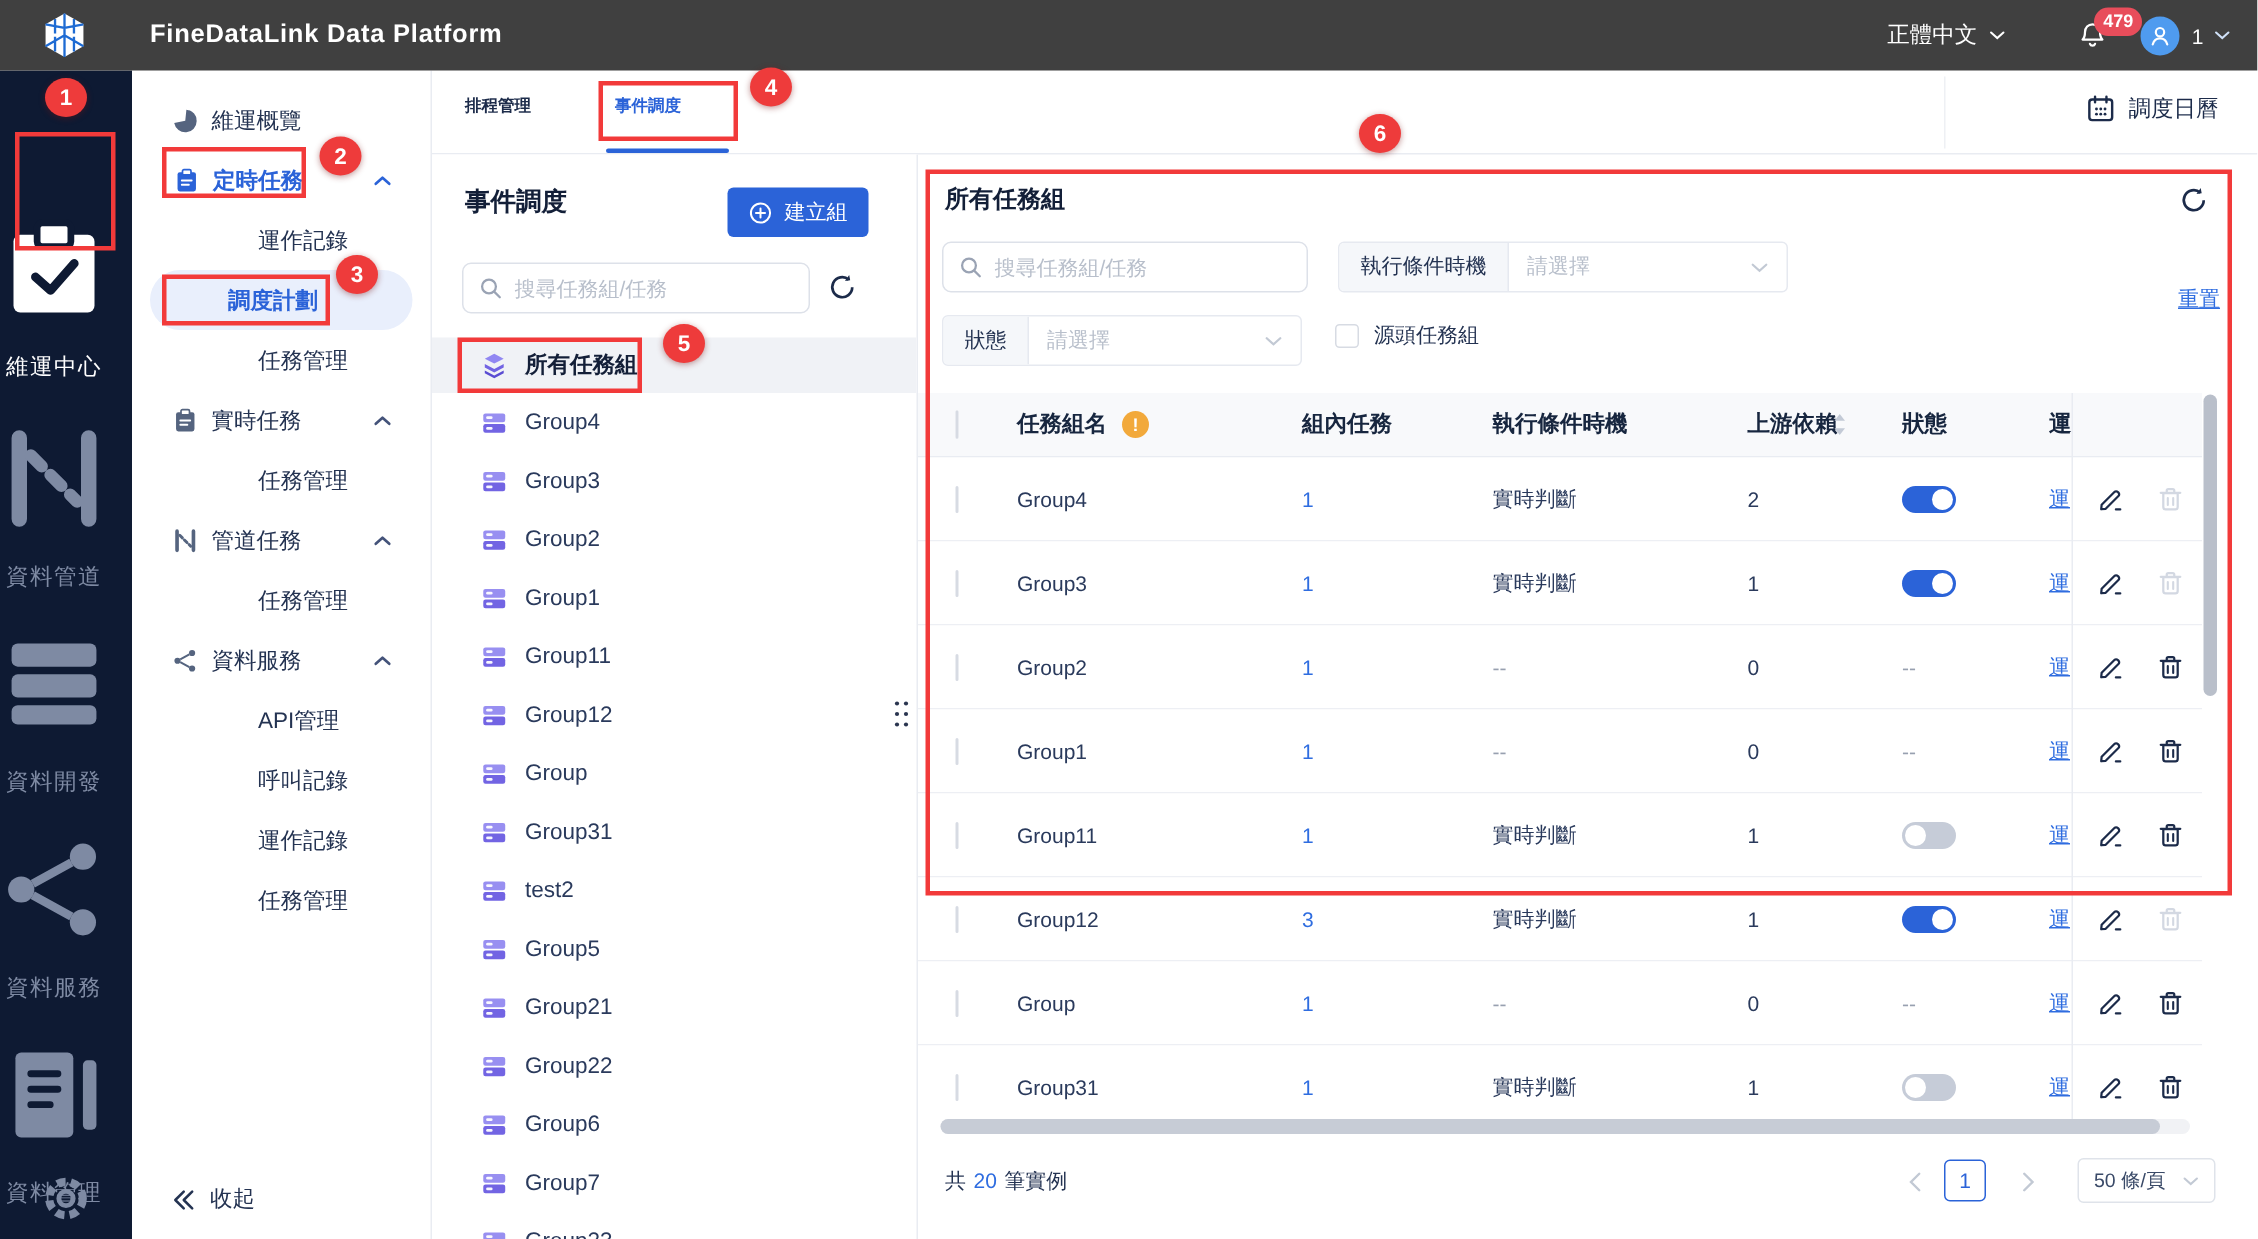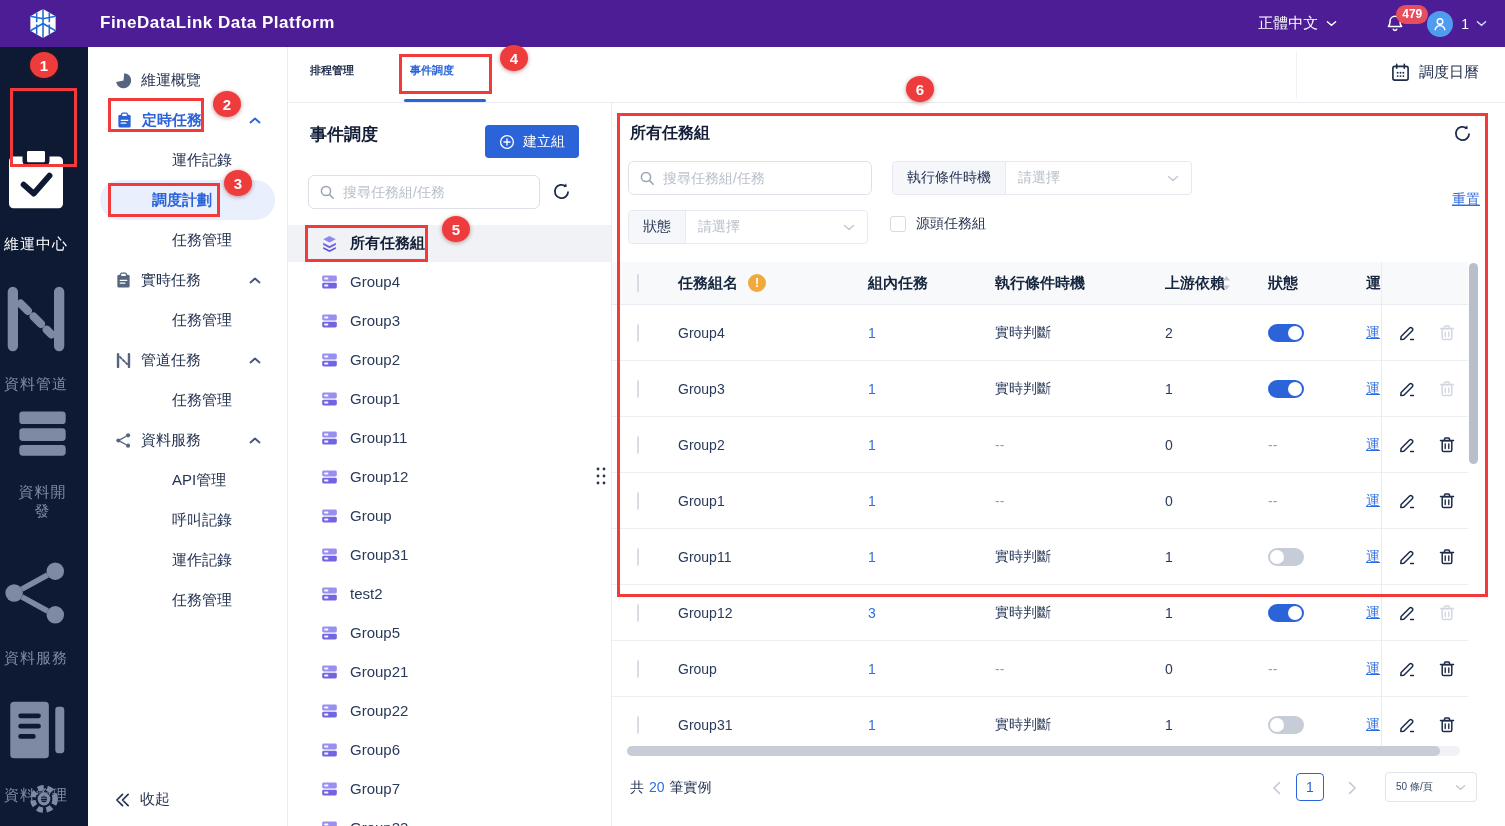--- a/index.html
+++ b/index.html
@@ -1,21 +1,21 @@
 <!DOCTYPE html>
 <html><head>
 <meta charset="utf-8">
 <style>
   * { margin:0; padding:0; box-sizing:border-box; }
   html,body { width:1505px; height:826px; overflow:hidden; }
   body { position:relative; background:#fff; font-family:"Liberation Sans", sans-serif; color:#1c2b4a; }
   .icon svg { display:block; width:100%; height:100%; }
 
   
-  #topbar { position:absolute; left:0; top:0; width:1505px; height:47px; background:#4c1d95; z-index:10; }
+  #topbar { position:absolute; left:0; top:0; width:1505px; height:47px; background:#404040; z-index:10; }
   #logo { position:absolute; left:26px; top:7px; width:34px; height:33px; color:#fff; }
   #app-title { position:absolute; left:100px; top:13px; color:#fff; font-size:17px; font-weight:bold; letter-spacing:.5px; }
   #topbar-right { position:absolute; right:18px; top:0; height:47px; display:flex; align-items:center; }
   #language-select { display:flex; align-items:center; color:#fff; font-size:15px; cursor:pointer; }
   #language-select .chev { width:11px; height:7px; margin-left:8px; color:#fff; }
   #bell-wrap { position:relative; width:20px; height:20px; margin-left:48px; cursor:pointer; }
   #notif-badge { position:absolute; left:11px; top:-9px; min-width:32px; height:19px; background:#e84d5b; color:#fff;
                  font-size:12px; font-weight:bold; border-radius:10px; display:flex; align-items:center; justify-content:center; padding:0 6px; }
   #avatar { width:26px; height:26px; border-radius:50%; background:#4f9bef; margin-left:22px; display:flex; align-items:center; justify-content:center; cursor:pointer; }
   #avatar .icon { width:18px; height:18px; }
@@ -116,21 +116,21 @@
   #hscroll-thumb { width:813px; height:10px; background:#c7ccd6; border-radius:5px; cursor:pointer; }
 
   
   #pagination { position:absolute; left:0; top:668px; width:893px; height:36px; }
   #total-text { position:absolute; left:18px; top:8px; font-size:14px; color:#243352; }
   #total-text .count { color:#2f6de0; margin:0 5px; }
   .pg-chev { position:absolute; top:10px; width:9px; height:14px; color:#c2c9d4; cursor:pointer; }
   #pg-prev { right:224px; } #pg-next { right:148px; }
   #pg-current { position:absolute; right:181px; top:2px; width:28px; height:28px; border:1px solid #2b63d8; border-radius:4px; color:#2b63d8;
                 font-size:14px; display:flex; align-items:center; justify-content:center; cursor:pointer; }
-  #page-size { position:absolute; right:28px; top:1px; width:92px; height:30px; border:1px solid #dfe3ea; border-radius:4px; display:flex; align-items:center; justify-content:space-between; padding:0 10px; font-size:10px; color:#3a4a68; cursor:pointer;text-align:center; }
+  #page-size { position:absolute; right:28px; top:1px; width:92px; height:30px; border:1px solid #dfe3ea; border-radius:4px; display:flex; align-items:center; justify-content:space-between; padding:0 10px; font-size:13px; color:#3a4a68; cursor:pointer;text-align:center; }
   #page-size .chev { width:11px; height:7px; color:#c2c9d4; }
 
   
   #drag-handle { position:absolute; left:595px; top:466px; width:12px; height:20px; z-index:6; cursor:col-resize; }
 
   
   .ann-box { position:absolute; border:3px solid #f23a3a; pointer-events:none; z-index:50; }
   #ann-box-1 { left:10px; top:88px; width:67px; height:79px; }
   #ann-box-2 { left:108px; top:98px; width:96px; height:34px; }
   #ann-box-3 { left:108px; top:183px; width:112px; height:34px; }
@@ -196,21 +196,21 @@
   <div id="primary-items">
       <div class="pitem active" style="top: 96px;"><span class="icon"><svg viewBox="0 0 32 32">
             <rect x="4" y="6" width="24" height="23" rx="2" fill="currentColor"></rect>
             <rect x="11" y="2.5" width="10" height="7" rx="1.5" fill="currentColor" stroke="#0e1a33" stroke-width="2"></rect>
             <path d="M10.5 18.5l4.5 4 7-8" stroke="#0e1a33" stroke-width="2.6" fill="none" stroke-linecap="round" stroke-linejoin="round"></path>
           </svg></span><span class="plabel">維運中心</span></div>
       <div class="pitem" style="top: 236px;"><span class="icon"><svg viewBox="0 0 28 28">
             <path d="M5 3.5v21M23 3.5v21" stroke="currentColor" stroke-width="4" stroke-linecap="round"></path>
             <path d="M8 8l12 12" stroke="currentColor" stroke-width="3.2" stroke-dasharray="4 3.2" stroke-linecap="round"></path>
           </svg></span><span class="plabel">資料管道</span></div>
-      <div class="pitem" style="top: 357px; padding-left: 13px;"><span class="icon"><svg viewBox="0 0 28 28">
+      <div class="pitem" style="top: 373px;"><span class="icon"><svg viewBox="0 0 28 28">
             <rect x="3" y="3.5" width="22" height="6" rx="1.6" fill="currentColor"></rect>
             <rect x="3" y="11.5" width="22" height="6" rx="1.6" fill="currentColor"></rect>
             <rect x="3" y="19.5" width="22" height="5" rx="1.6" fill="currentColor"></rect>
           </svg></span><span class="plabel">資料開發</span></div>
       <div class="pitem" style="top: 510px;"><span class="icon"><svg viewBox="0 0 28 28">
             <circle cx="5.5" cy="14" r="3.4" fill="currentColor"></circle>
             <circle cx="21.5" cy="5.5" r="3.4" fill="currentColor"></circle>
             <circle cx="21.5" cy="22.5" r="3.4" fill="currentColor"></circle>
             <path d="M8.5 12.5l10-5.5M8.5 15.5l10 5.5" stroke="currentColor" stroke-width="2.2"></path>
           </svg></span><span class="plabel">資料服務</span></div>

